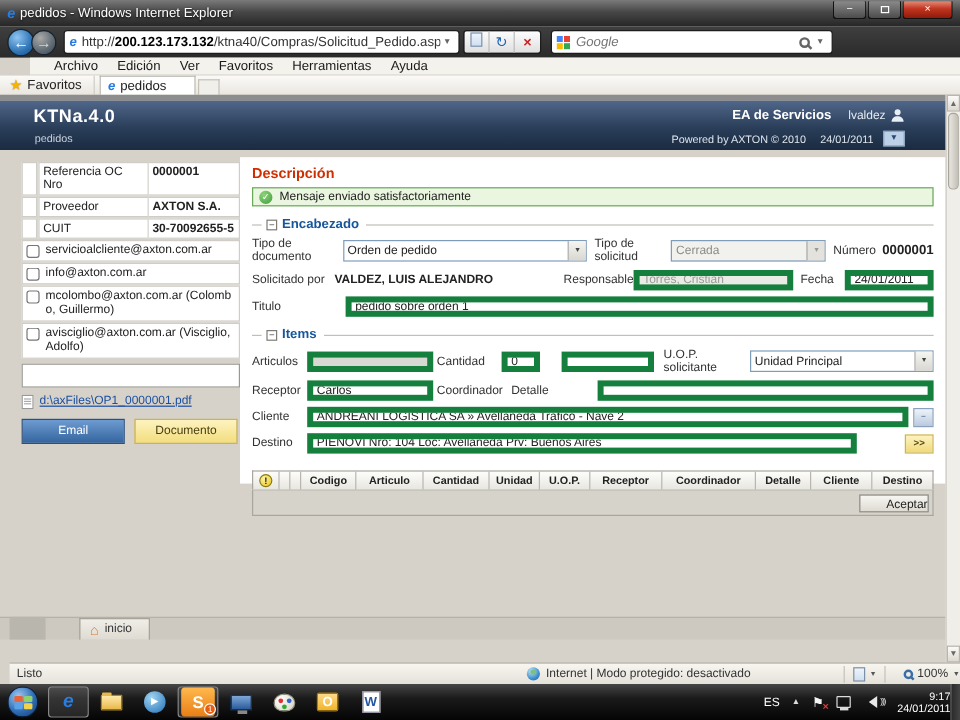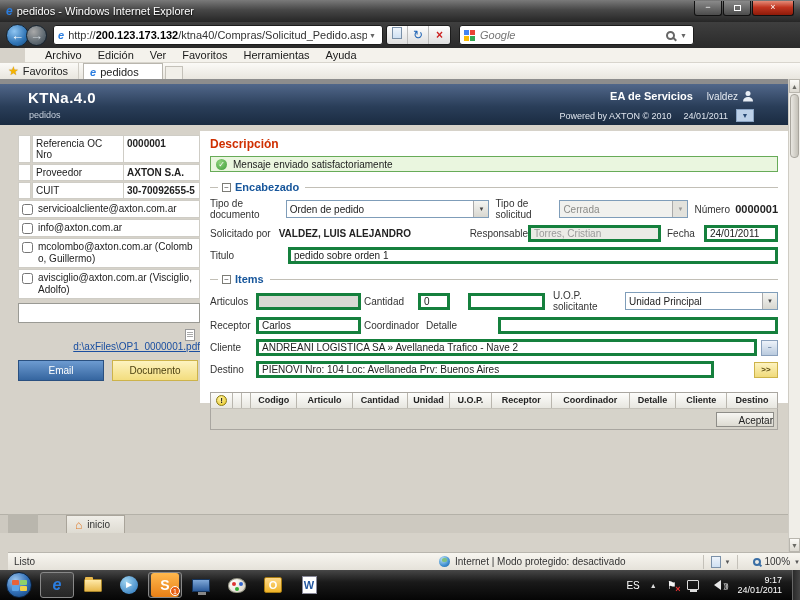--- a/index.html
+++ b/index.html
@@ -85,21 +85,21 @@
   .sidebar { position:absolute; left:18px; top:10px; width:182px; }
   .collapse { position:absolute; right:-10px; top:-4px; color:#777; font-size:9px; }
   .inforow { display:flex; margin-bottom:1px; }
   .inforow .stub { width:13px; background:#fff; border:1px solid #cfcdc6; margin-right:1px; }
   .inforow .lbl { width:92px; background:#fff; border:1px solid #cfcdc6; padding:2px 3px; font-size:10px; }
   .inforow .val { flex:1; background:#fff; border:1px solid #cfcdc6; border-left:none; padding:2px 3px; font-size:10px; font-weight:bold; }
   .mailrow { display:flex; align-items:flex-start; background:#fff; border:1px solid #cfcdc6; margin-bottom:1px; padding:2px 3px; }
   .mailrow input { width:11px; height:11px; margin:1px 5px 0 0; }
   .mailrow .mtxt { font-size:10px; line-height:12px; word-break:break-all; }
   .notebox { width:100%; height:20px; border:1px solid #9a9a94; background:#fff; margin-top:3px; font-size:10px; padding:0 3px; }
-  .pdfrow { display:flex; align-items:flex-end; margin-top:6px;flex-direction:column; }
+  .pdfrow { display:flex; align-items:flex-start; margin-top:6px; }
   .docicon { width:10px; height:12px; background:#fff; border:1px solid #999; position:relative; margin-right:5px; }
   .docicon::after { content:""; position:absolute; left:1px; top:2px; width:6px; height:1px; background:#aaa; box-shadow:0 2px 0 #aaa,0 4px 0 #aaa; }
   .pdflink { color:#1b4fa0; text-decoration:underline; font-size:10px; }
   .sidebtns { display:flex; margin-top:8px; }
   .btn-email { width:86px; height:21px; background:linear-gradient(#6d9bd1,#35659f); color:#fff;
     border:1px solid #2a5080; font-size:10px; text-align:center; line-height:19px; }
   .btn-doc { width:86px; height:21px; background:linear-gradient(#fdf3c0,#f3dd7e); color:#4a3f10;
     border:1px solid #cdb34a; font-size:10px; text-align:center; line-height:19px; margin-left:8px; }
 
   
@@ -112,21 +112,21 @@
   .successbox .msg { font-size:10px; color:#222; }
   .sechead { display:flex; align-items:center; margin-top:9px; }
   .sechead .dash { width:8px; height:1px; background:#c2bfb6; margin-right:4px; }
   .minusbox { width:9px; height:9px; border:1px solid #7c7c76; background:#fff; color:#444;
     font-size:8px; line-height:7px; text-align:center; margin-right:4px; }
   .sechead .sctitle { color:#17569b; font-weight:bold; font-size:11px; margin-right:6px; }
   .sechead .rule { flex:1; height:1px; background:#c2bfb6; }
 
   .frow { display:flex; align-items:center; margin-top:5px; }
   .flbl { font-size:10px; color:#333; }
-  .tb { border:3px solid #15803d; background:#fff; height:17px; font-size:10px; padding:0 3px;
+  .tb { border:5px solid #15803d; background:#fff; height:17px; font-size:10px; padding:0 3px;
     font-family:"Liberation Sans",sans-serif; color:#222; }
   .tb.dis { background:#ebebe6; color:#9a9a9a; }
   .tb.gray { background:#d9d9d4; }
   .sel { display:flex; align-items:center; border:1px solid #7f9db9; background:#fff; height:18px; font-size:10px; }
   .sel .seltxt { flex:1; padding:0 3px; white-space:nowrap; overflow:hidden; }
   .sel .selbtn { width:15px; height:100%; background:linear-gradient(#f5f5f2,#d8d7d0); border-left:1px solid #aaa;
     font-size:6px; text-align:center; line-height:16px; color:#444; }
   .sel.dis { background:#f1f1ee; color:#8b8b88; }
   .sel.dis .selbtn { background:#e3e2dc; color:#999; }
   .boldval { font-weight:bold; font-size:11px; }
@@ -206,21 +206,21 @@
     font-size:11px; text-align:center; line-height:17px; }
   .tray { margin-left:auto; display:flex; align-items:center; color:#fff; }
   .tray .lang { font-size:10px; margin-right:10px; }
   .tray .caret { font-size:7px; color:#ddd; margin-right:10px; }
   .trayflag { position:relative; color:#f4f4f4; font-size:11px; margin-right:10px; }
   .trayflag::after { content:"×"; position:absolute; right:-4px; bottom:-2px; color:#e33; font-size:9px; font-weight:bold; }
   .traynet { width:12px; height:10px; border:1px solid #ddd; border-radius:1px; margin-right:10px; position:relative; }
   .traynet::after { content:""; position:absolute; left:2px; bottom:-3px; width:7px; height:2px; background:#ddd; }
   .trayspk { width:0; height:0; border:5px solid transparent; border-right:7px solid #e8e8e8; margin-right:3px; }
   .spkwave { color:#e8e8e8; font-size:7px; margin-right:10px; letter-spacing:-1px; }
-  .clock { text-align:right; font-size:9px; line-height:10px; margin-right:10px; color:#fff; }
+  .clock { text-align:right; font-size:9px; line-height:10px; color:#fff; }
   .showdesk { width:8px; height:30px; background:linear-gradient(90deg,#2a2a2a,#444); border-left:1px solid #666; }
 </style>
 </head>
 <body>
 
 <div class="screen">
 
   <div class="titlebar">
     <span class="ie-e">e</span>
     <span class="ttl">pedidos - Windows Internet Explorer</span>

